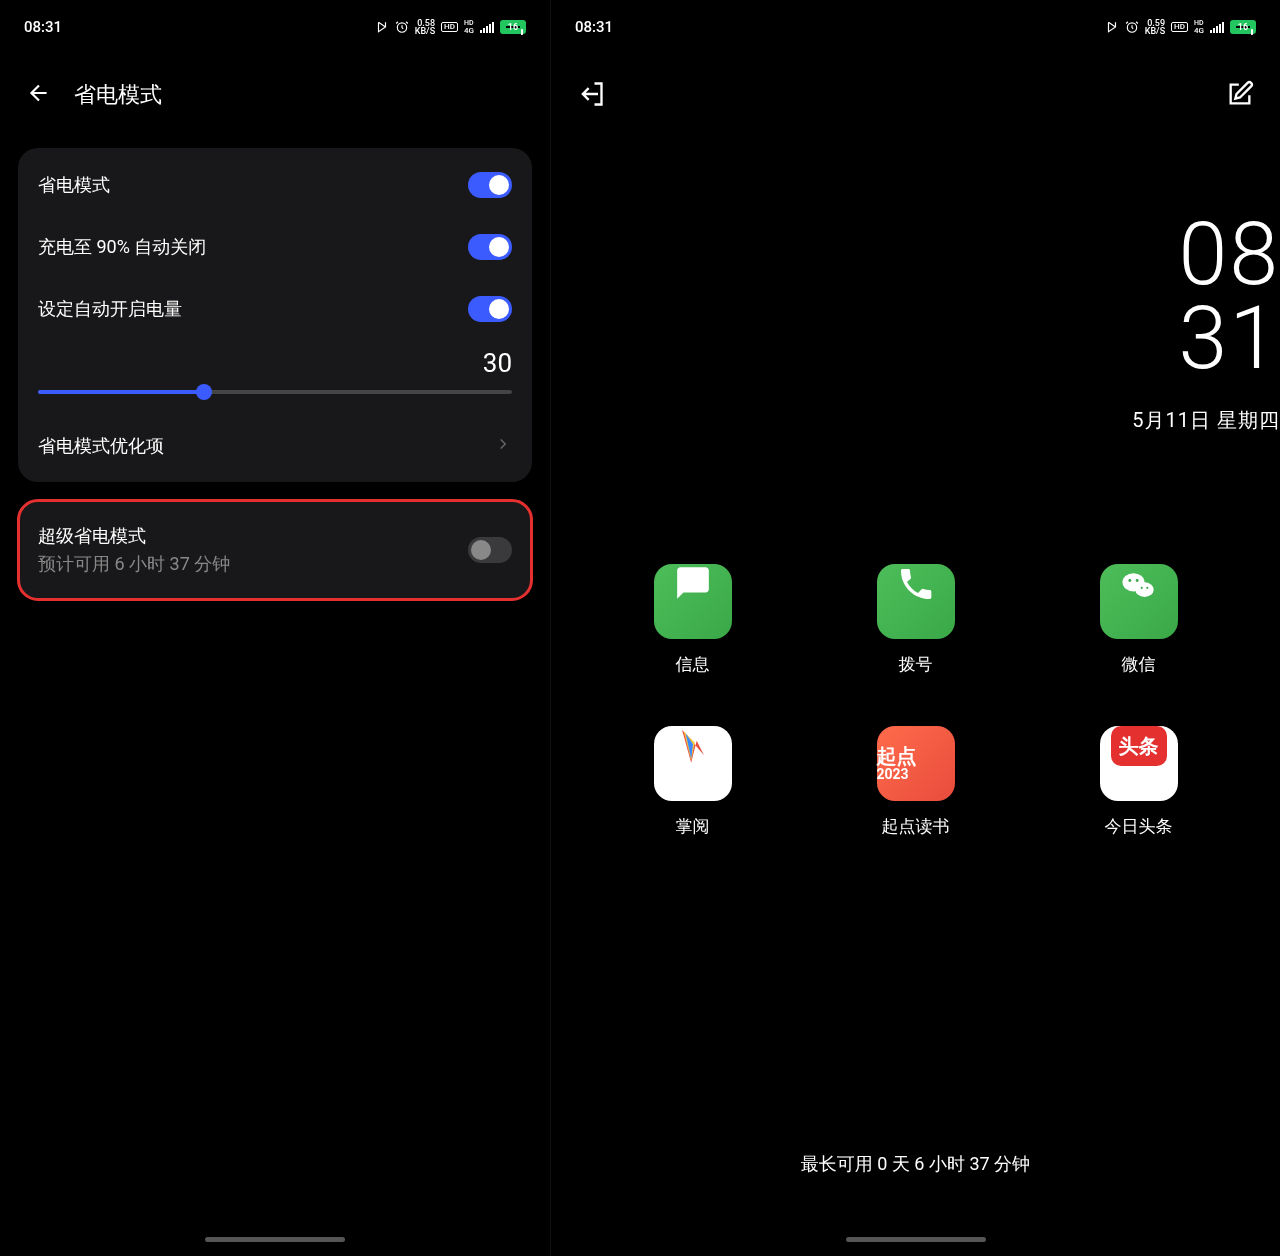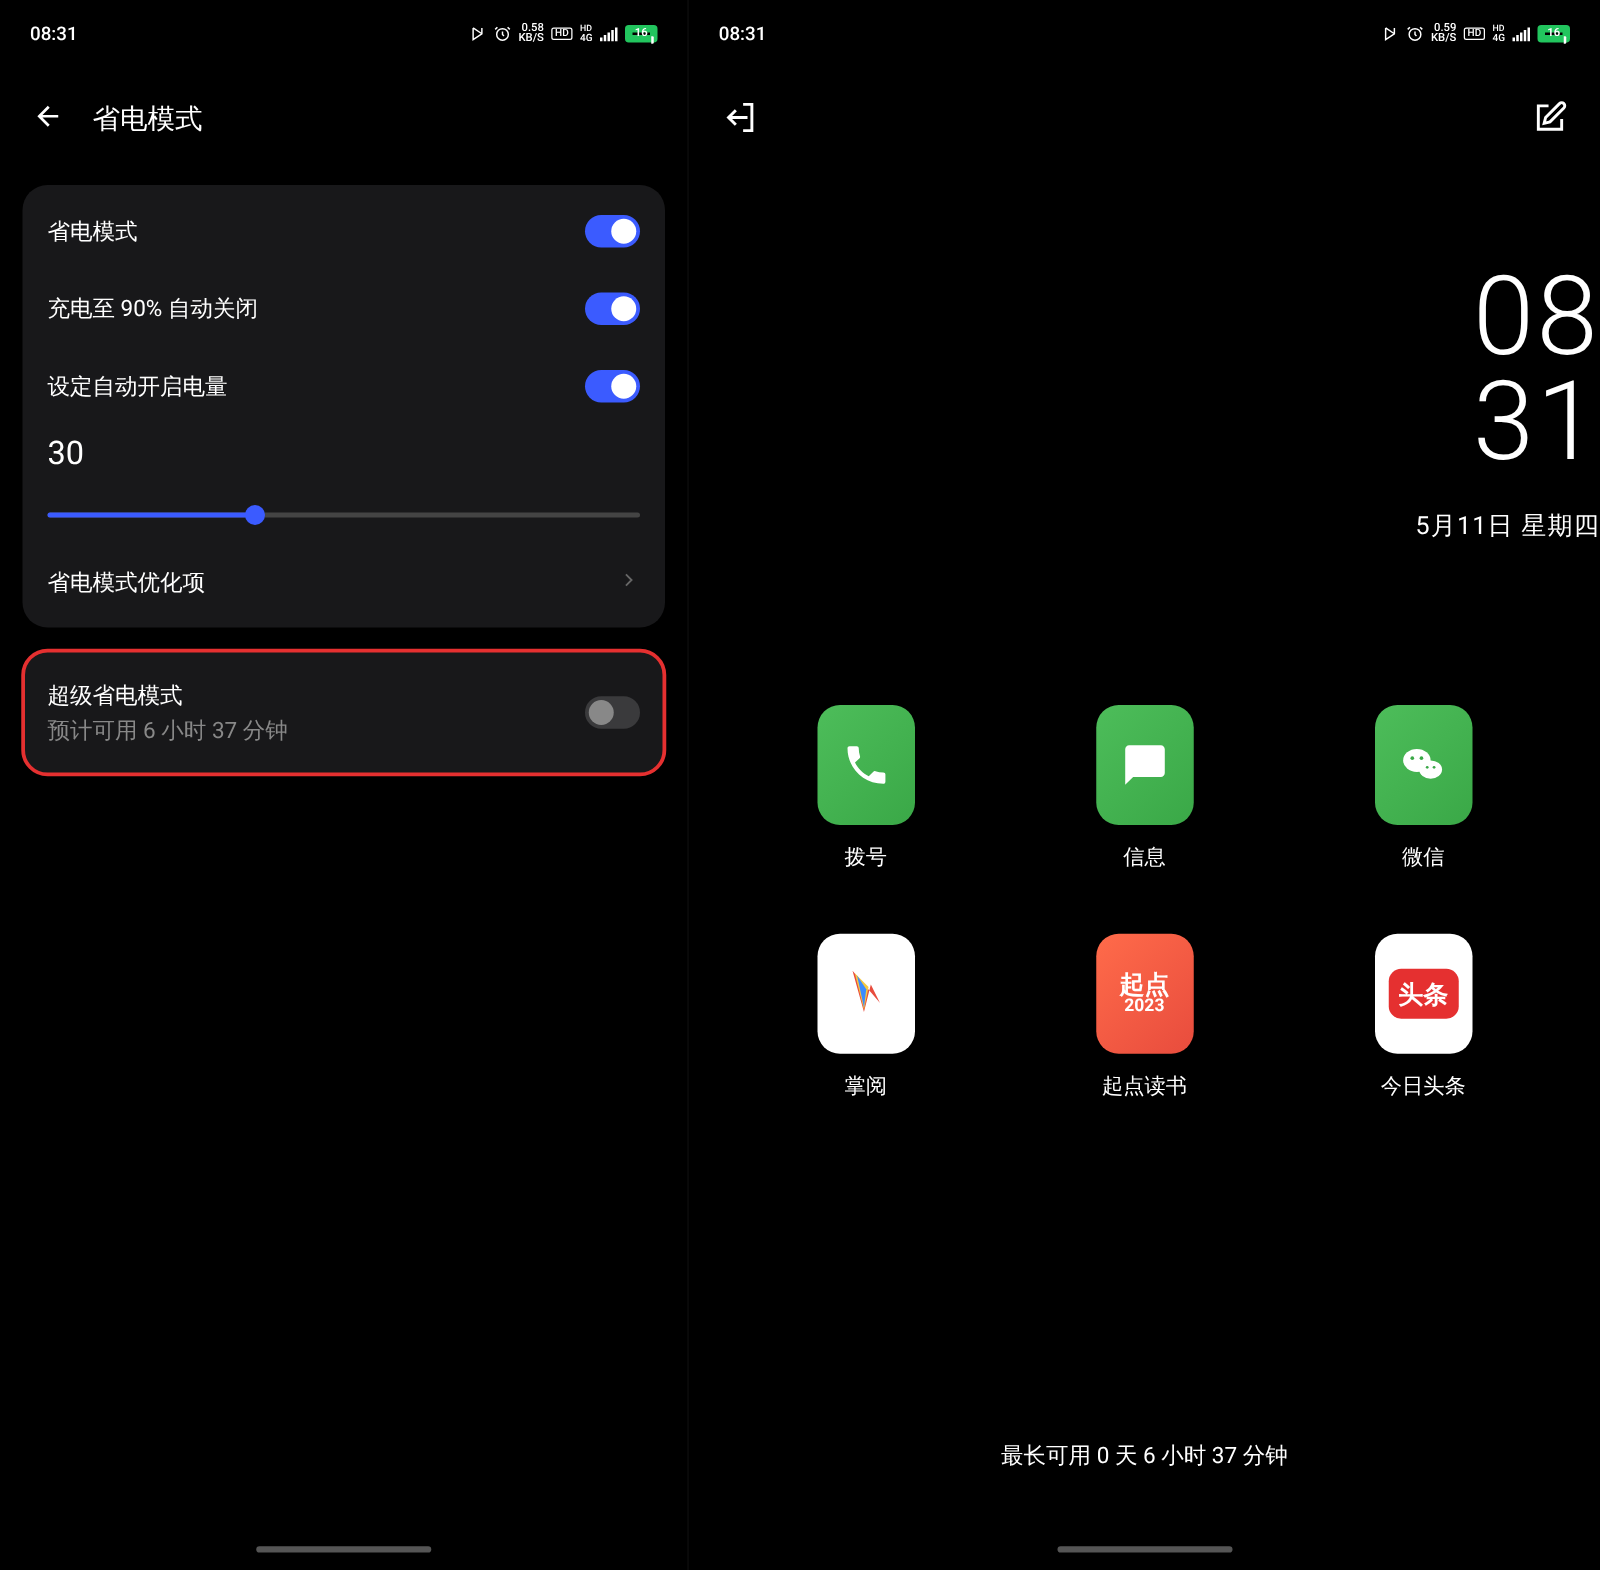--- a/index.html
+++ b/index.html
@@ -154,23 +154,23 @@
       right: 3px;
     }
     .toggle.off .toggle-knob {
       left: 3px;
       background: #888;
     }
     .slider-area {
       padding: 8px 20px 22px;
     }
     .slider-value {
-      text-align: left;
+      text-align: right;
       font-size: 26px;
-      margin-bottom: 32px;
+      margin-bottom: 12px;
     }
     .slider-track {
       position: relative;
       height: 4px;
       background: #444;
       border-radius: 2px;
     }
     .slider-fill {
       position: absolute;
       left: 0;
@@ -226,24 +226,24 @@
       padding: 130px 50px 0;
     }
     .app-item {
       display: flex;
       flex-direction: column;
       align-items: center;
       gap: 14px;
     }
     .app-icon {
       width: 78px;
-      height: 96px;
+      height: 75px;
       border-radius: 18px;
       display: flex;
-      align-items: center;
+      align-items: flex-start;
       justify-content: center;
       font-size: 24px;
       font-weight: bold;
     }
     .app-label {
       font-size: 17px;
       color: #fff;
     }
     .icon-phone { background: linear-gradient(135deg, #4dbd5a, #3aa847); }
     .icon-message { background: linear-gradient(135deg, #4dbd5a, #3aa847); }
@@ -464,34 +464,34 @@
   </div>
 
   <div class="clock-area">
     <div class="clock-digit">08</div>
     <div class="clock-digit">31</div>
     <div class="date-text">5月11日  星期四</div>
   </div>
 
   <div class="app-grid">
     <div class="app-item">
+      <div class="app-icon icon-message">
+        <svg width="38" height="38" viewBox="0 0 24 24" fill="#fff">
+            <path d="M20 2H4c-1.1 0-2 .9-2 2v18l4-4h14c1.1 0 2-.9 2-2V4c0-1.1-.9-2-2-2z"></path>
+          </svg>
+      </div>
+      <span class="app-label">信息</span>
+    </div>
+    <div class="app-item">
       <div class="app-icon icon-phone">
         <svg width="40" height="40" viewBox="0 0 24 24" fill="#fff">
             <path d="M6.6 10.8c1.4 2.8 3.8 5.2 6.6 6.6l2.2-2.2c.3-.3.7-.4 1-.2 1.2.4 2.5.6 3.8.6.6 0 1 .4 1 1V20c0 .6-.4 1-1 1C10.6 21 3 13.4 3 4c0-.6.4-1 1-1h3.4c.6 0 1 .4 1 1 0 1.3.2 2.6.6 3.8.1.4 0 .8-.2 1l-2.2 2z"></path>
           </svg>
       </div>
       <span class="app-label">拨号</span>
-    </div>
-    <div class="app-item">
-      <div class="app-icon icon-message">
-        <svg width="38" height="38" viewBox="0 0 24 24" fill="#fff">
-            <path d="M20 2H4c-1.1 0-2 .9-2 2v18l4-4h14c1.1 0 2-.9 2-2V4c0-1.1-.9-2-2-2z"></path>
-          </svg>
-      </div>
-      <span class="app-label">信息</span>
     </div>
     <div class="app-item">
       <div class="app-icon icon-wechat">
         <svg width="44" height="44" viewBox="0 0 24 24" fill="#fff">
             <ellipse cx="9" cy="10" rx="6" ry="5"></ellipse>
             <ellipse cx="15" cy="14" rx="5" ry="4"></ellipse>
             <circle cx="7" cy="9" r="0.8" fill="#3aa847"></circle>
             <circle cx="11" cy="9" r="0.8" fill="#3aa847"></circle>
             <circle cx="13.5" cy="13" r="0.6" fill="#3aa847"></circle>
             <circle cx="16.5" cy="13" r="0.6" fill="#3aa847"></circle>

